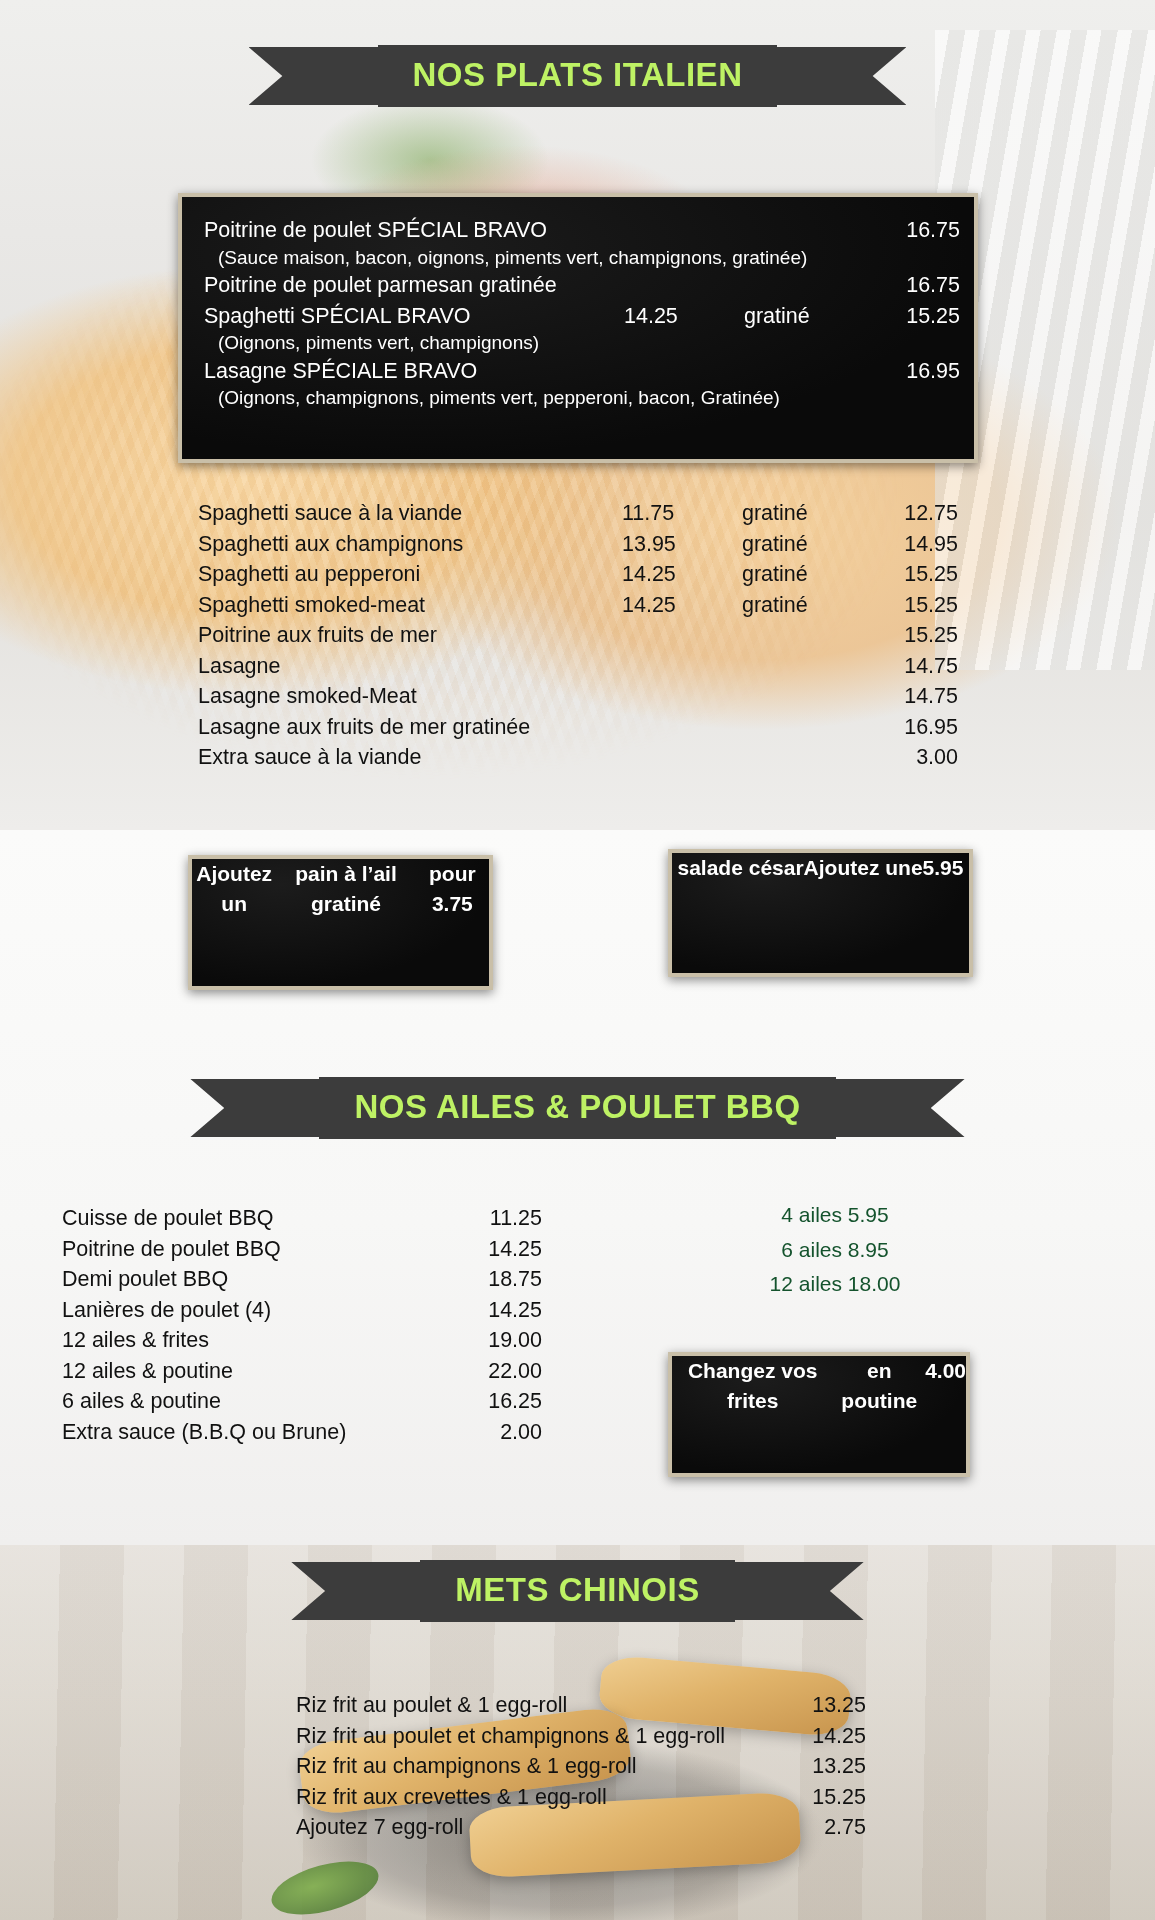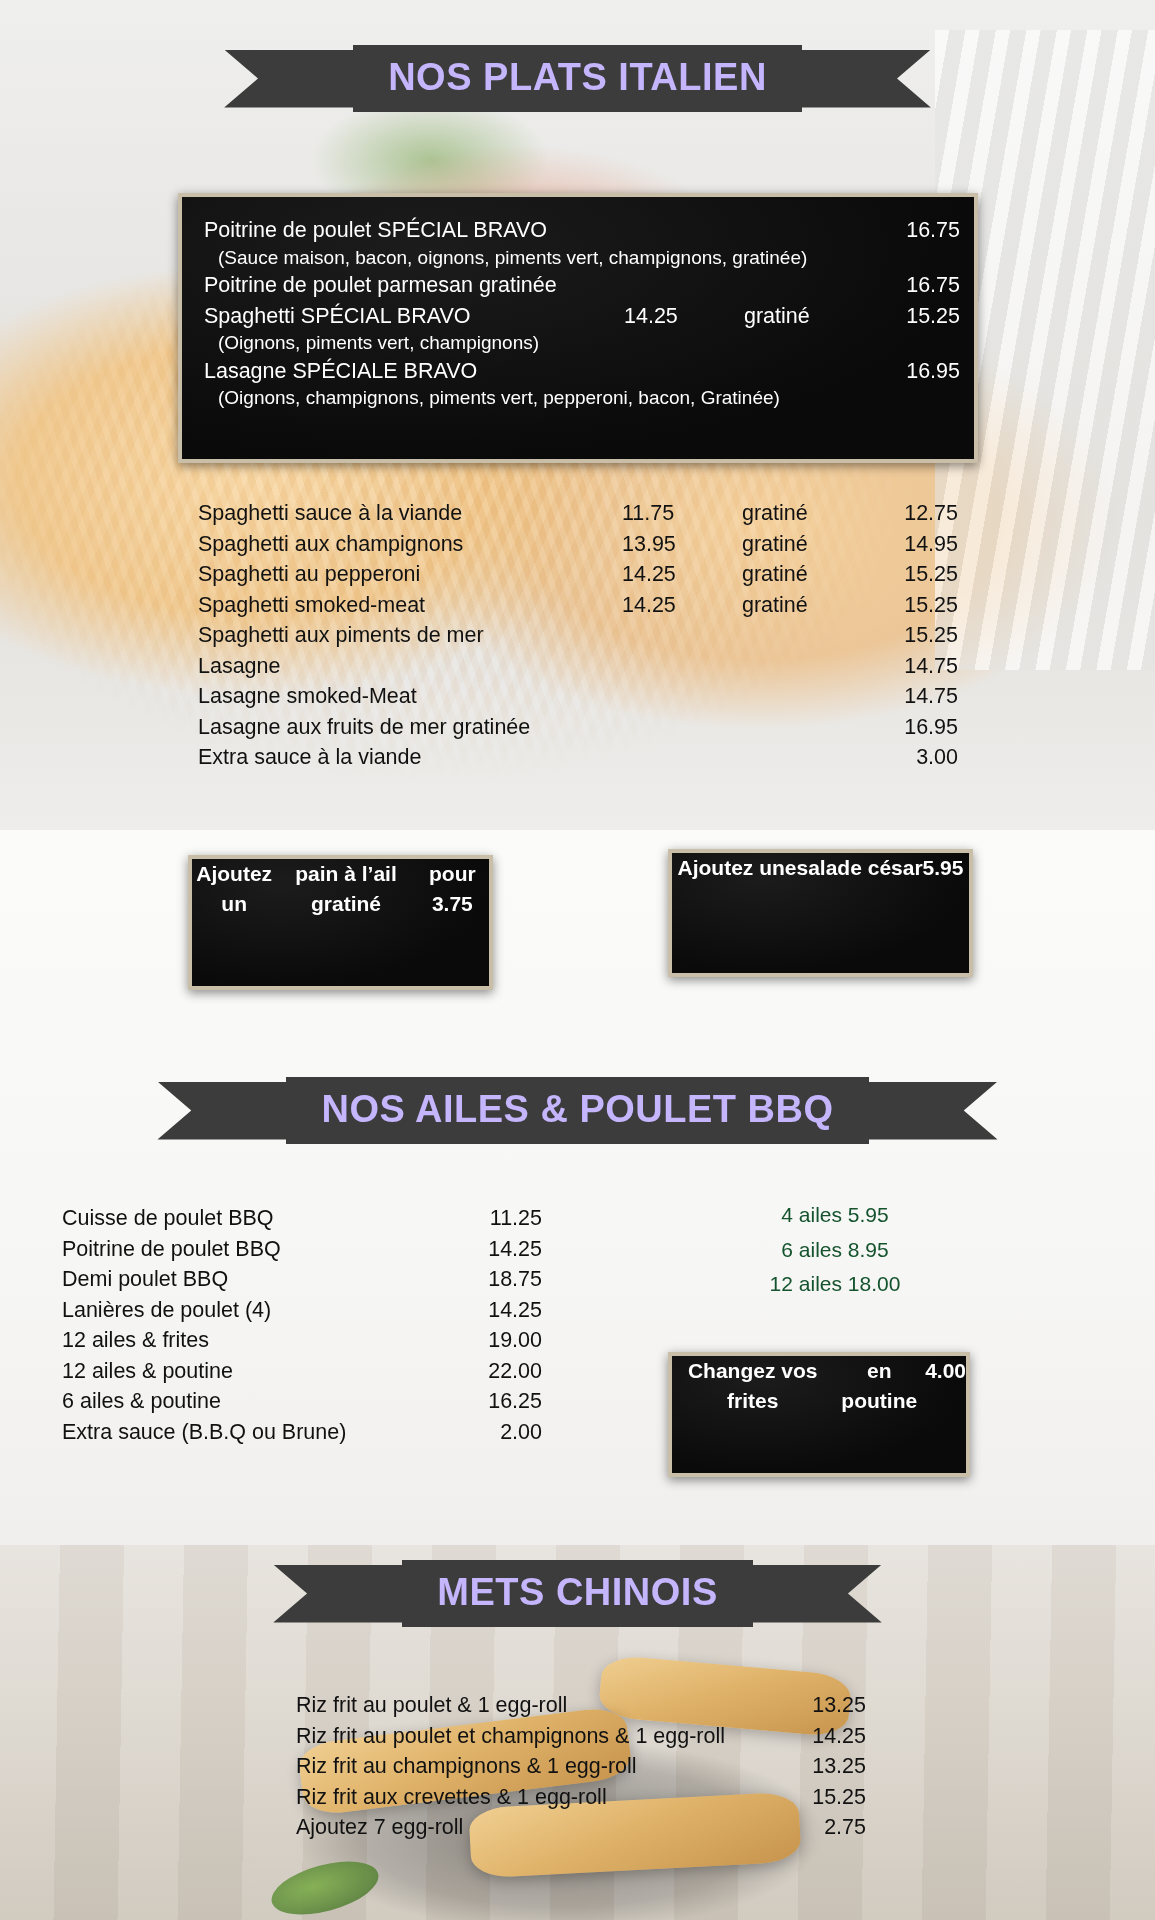--- a/index.html
+++ b/index.html
@@ -79,22 +79,22 @@
     background: #3c3c3c;
   }
   .ribbon-tail.left { clip-path: polygon(0 0, 100% 0, 100% 100%, 0 100%, 26% 50%); }
   .ribbon-tail.right { clip-path: polygon(0 0, 100% 0, 74% 50%, 100% 100%, 0 100%); }
   .ribbon-tail.left::after, .ribbon-tail.right::after {
     content: ""; position: absolute; bottom: -14px; width: 34px; height: 14px; background: #222;
   }
   .ribbon-tail.left::after { right: 0; clip-path: polygon(0 0, 100% 0, 100% 100%); }
   .ribbon-tail.right::after { left: 0; clip-path: polygon(0 0, 100% 0, 0 100%); }
   .ribbon-center {
-    background: #3c3c3c; color: #c4b5fd; padding: 10px 34px 12px;
-    font-size: 38px; font-weight: bold; letter-spacing: .5px;
+    background: #3c3c3c; color: #bef264; padding: 10px 34px 12px;
+    font-size: 33px; font-weight: bold; letter-spacing: .5px;
     white-space: nowrap; position: relative; z-index: 2;
     box-shadow: 0 0 0 1px #3c3c3c;
   }
 
   
   .black-box {
     position: absolute;
     background:
       radial-gradient(ellipse at 30% 20%, #1c1c1c 0%, #0a0a0a 70%),
       #0a0a0a;
@@ -206,21 +206,21 @@
       <div class="mid">gratiné</div>
       <div class="p2">15.25</div>
     </div>
     <div class="row">
       <div class="name">Spaghetti smoked-meat</div>
       <div class="p1">14.25</div>
       <div class="mid">gratiné</div>
       <div class="p2">15.25</div>
     </div>
     <div class="row">
-      <div class="name">Spaghetti aux piments de mer</div>
+      <div class="name">Poitrine aux fruits de mer</div>
       <div class="p1"></div>
       <div class="mid"></div>
       <div class="p2">15.25</div>
     </div>
     <div class="row">
       <div class="name">Lasagne</div>
       <div class="p1"></div>
       <div class="mid"></div>
       <div class="p2">14.75</div>
     </div>
@@ -247,22 +247,22 @@
   <div class="black-box" style="left:188px; top:855px; width:305px; height:135px;">
     <div class="center-box-text">
       <span>Ajoutez un</span>
       <span>pain à l’ail gratiné</span>
       <span>pour 3.75</span>
     </div>
   </div>
 
   <div class="black-box" style="left:668px; top:849px; width:305px; height:128px;">
     <div class="center-box-text">
+      <span>salade césar</span>
       <span>Ajoutez une</span>
-      <span>salade césar</span>
       <span>5.95</span>
     </div>
   </div>
 
   <div class="banner-wrap" style="top:1078px;">
     <div class="ribbon-tail left"></div>
     <div class="ribbon-center">NOS AILES &amp; POULET BBQ</div>
     <div class="ribbon-tail right"></div>
   </div>
 

